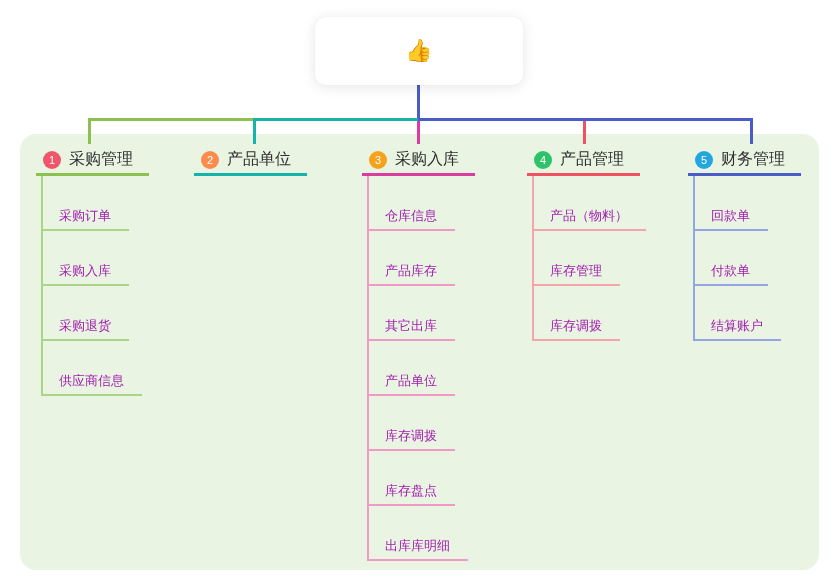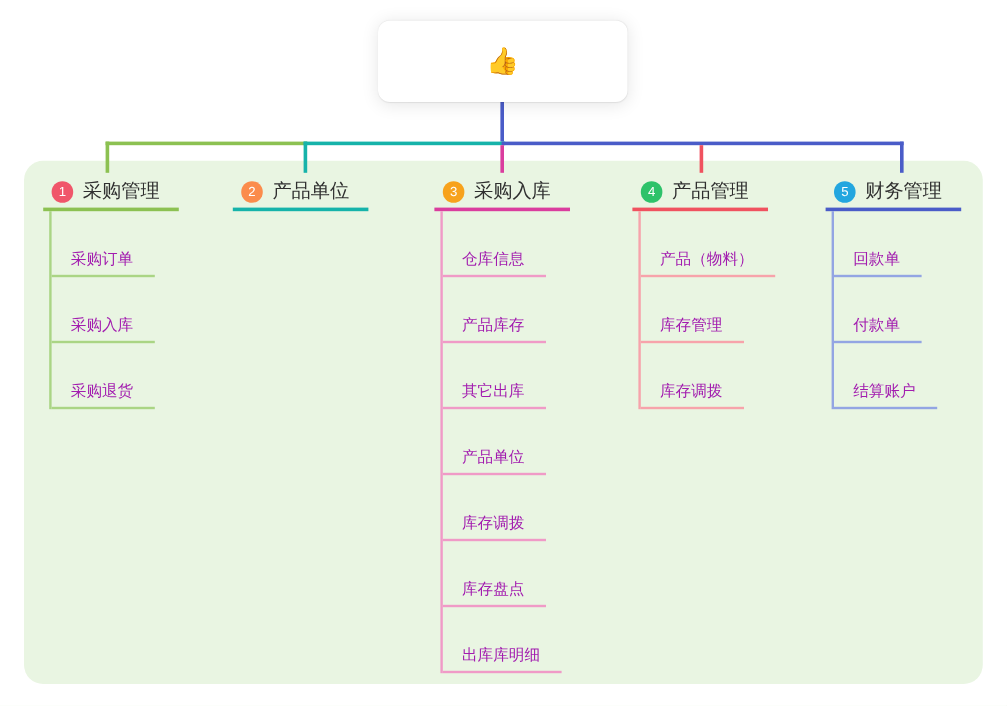--- a/index.html
+++ b/index.html
@@ -79,20 +79,23 @@
     <div class="children">
       <div class="child">
           <span>采购订单</span>
         </div>
       <div class="child">
           <span>采购入库</span>
         </div>
       <div class="child">
           <span>采购退货</span>
         </div>
+      <div class="child">
+          <span>供应商信息</span>
+        </div>
     </div>
   </div>
 
   <div class="branch b2" style="--main: #16b3aa; --light: #7fd4cb; --badge: #fb8c4c;">
     <div class="branch-header">
       <span class="badge">2</span>
       <span>产品单位</span>
     </div>
   </div>
 

